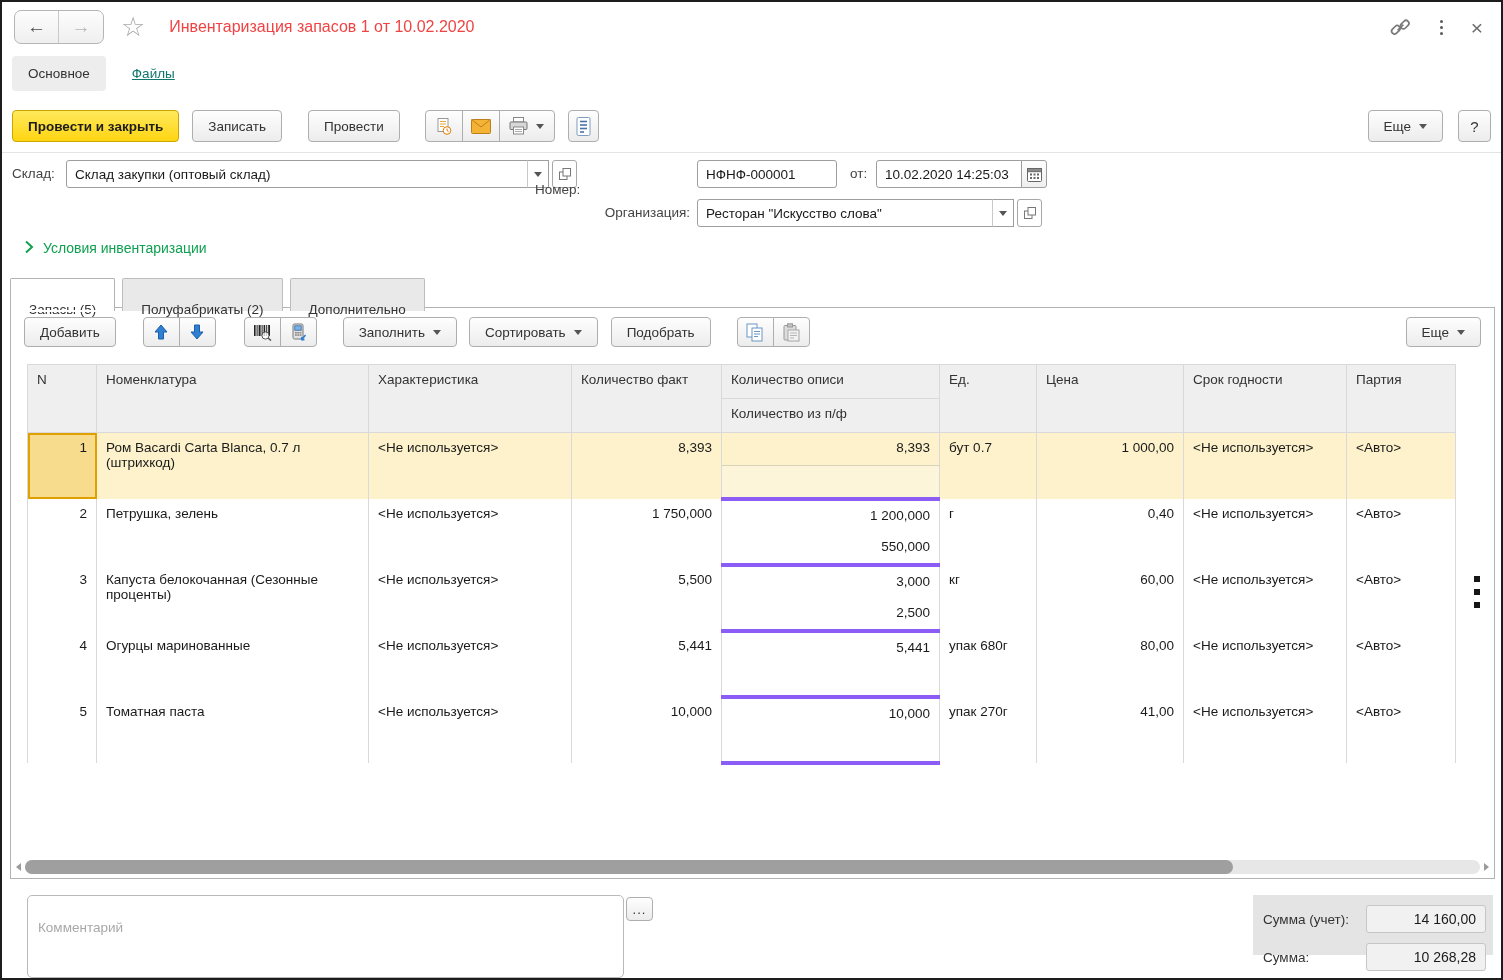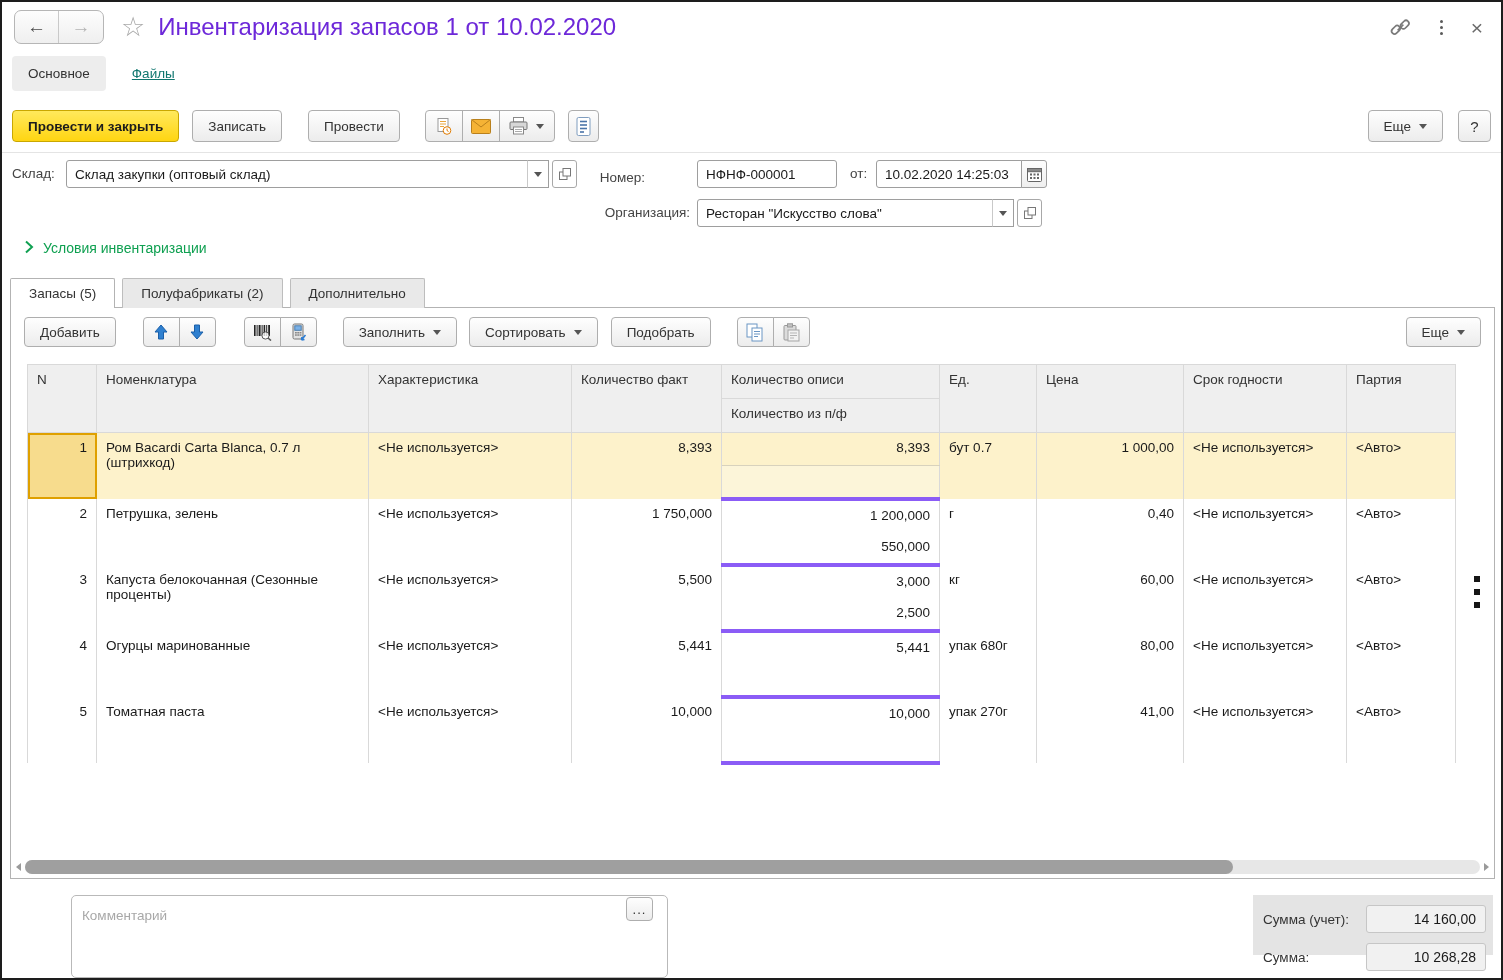--- a/index.html
+++ b/index.html
@@ -14,21 +14,21 @@
     border:2px solid #1d1d1d; background:#fff; overflow:hidden;
   }
 
   
   .titlebar { position:absolute; top:6px; left:12px; right:12px; height:38px; display:flex; align-items:center; }
   .navgroup { display:flex; border:1px solid #b6b6b6; border-radius:7px; overflow:hidden; background:linear-gradient(#fdfdfd,#efefef); }
   .navbtn { width:44px; height:32px; display:flex; align-items:center; justify-content:center; font-size:19px; cursor:default; }
   .navbtn.back { color:#4a4a4a; border-right:1px solid #c9c9c9; }
   .navbtn.fwd { color:#b3b3b3; }
   .star { margin-left:17px; font-size:27px; color:#a9a9a9; line-height:1; }
-  .title { margin-left:13px; font-size:24px; color:#6d28d9; white-space:nowrap; }
+  .title { margin-left:24px; font-size:16px; color:#ef4444; white-space:nowrap; }
   .tb-right { margin-left:auto; display:flex; align-items:center; gap:28px; padding-right:6px; }
   .kebab { display:flex; flex-direction:column; gap:3px; }
   .kebab i { width:3px; height:3px; border-radius:50%; background:#5a5a5a; }
   .closex { font-size:21px; color:#6a6a6a; line-height:1; }
 
   
   .navtabs { position:absolute; top:52px; left:10px; display:flex; align-items:center; height:38px; }
   .navtab-main { background:#ededed; border-radius:4px; padding:10px 16px; font-size:13.5px; color:#333; }
   .navtab-files { margin-left:26px; font-size:13.5px; color:#0f766e; text-decoration:underline; }
 
@@ -67,21 +67,21 @@
   .sqbtn { width:25px; height:28px; margin-left:3px; border:1px solid #a8a8a8; border-radius:3px; background:#fff;
     display:flex; align-items:center; justify-content:center; }
   .calbtn { width:26px; height:28px; margin-left:-1px; border:1px solid #9e9e9e; border-radius:0 3px 3px 0; background:linear-gradient(#fdfdfd,#efefef);
     display:flex; align-items:center; justify-content:center; }
 
   
   .conditions { position:absolute; top:238px; left:22px; display:flex; align-items:flex-start; gap:9px; color:#0fa051; font-size:14px; }
 
   
   .tabstrip { position:absolute; top:276px; left:8px; display:flex; z-index:3; }
-  .tab { height:30px; line-height:29px; padding:0 18px; font-size:13.5px; color:#333; border:1px solid #bdbdbd; border-bottom:none;
+  .tab { height:30px; line-height:29px; padding:16px 18px; font-size:13.5px; color:#333; border:1px solid #bdbdbd; border-bottom:none;
     background:#e9e9e9; margin-left:7px; border-radius:2px 2px 0 0; }
   .tab.active { background:#fff; border-color:#b3b3b3; margin-left:0; position:relative; }
   .tab.active::after { content:""; position:absolute; left:0; right:0; bottom:-1px; height:2px; background:#fff; }
 
   
   .panel { position:absolute; top:305px; left:8px; width:1485px; height:572px; border:1px solid #b3b3b3; background:#fff; }
   .table-toolbar { position:absolute; top:9px; left:13px; right:13px; display:flex; align-items:flex-end; }
   .table-toolbar .btn { height:30px; }
   .table-toolbar .ibtn { height:30px; width:37px; }
   .ml27{margin-left:27px}.ml28{margin-left:28px}.ml12{margin-left:12px}
@@ -109,21 +109,21 @@
   .hscroll { position:absolute; left:5px; right:5px; bottom:3px; height:16px; display:flex; align-items:center; }
   .harrow { width:0; height:0; border-top:4px solid transparent; border-bottom:4px solid transparent; }
   .harrow.left { border-right:5px solid #9a9a9a; margin-right:4px; }
   .harrow.right { border-left:5px solid #9a9a9a; margin-left:4px; }
   .htrack { flex:1; height:14px; background:#e7e7e7; border-radius:8px; position:relative; }
   .hthumb { position:absolute; left:0; top:0; height:14px; width:83%; background:#9f9f9f; border-radius:8px; }
 
   
   .footer { position:absolute; top:893px; left:10px; right:8px; height:84px; }
   .comment { position:absolute; left:15px; top:0; width:597px; height:83px; border:1px solid #b9b9b9; border-radius:5px;
-    padding:12px 10px; font-family:inherit; font-size:13.5px; color:#333; resize:none; outline:none;margin-left:44px; }
+    padding:24px 10px; font-family:inherit; font-size:13.5px; color:#333; resize:none; outline:none; }
   .comment::placeholder { color:#a8a8a8; }
   .dots-btn { position:absolute; left:614px; top:2px; width:27px; height:24px; padding:0; font-size:13px; letter-spacing:1px; }
   .totals { position:absolute; right:0; top:0; width:240px; height:60px; background:#e4e4e4; font-size:13.5px; }
   .trow { position:absolute; left:10px; right:7px; display:flex; align-items:center; justify-content:space-between; }
   .trow.t1 { top:10px; } .trow.t2 { top:48px; }
   .tval { width:120px; height:28px; background:#f1f1f1; border:1px solid #c6c6c6; border-radius:3px;
     text-align:right; line-height:26px; padding:0 9px; font-size:14px; color:#1a1a1a; }
 
   svg { display:block; }
 </style>
@@ -221,21 +221,21 @@
           <span class="caret"></span>
         </div>
       <div class="sqbtn">
         <svg width="14" height="14" viewBox="0 0 14 14">
           <rect x="1.5" y="5" width="7.5" height="7.5" fill="#fff" stroke="#777"></rect>
           <rect x="5" y="1.5" width="7.5" height="7.5" fill="#fff" stroke="#777"></rect>
         </svg>
       </div>
     </div>
 
-    <div class="flabel" style="left:523px; width:110px; top:4px; text-align:right;">Номер:</div>
+    <div class="flabel" style="left:523px; width:110px; top:16px; text-align:left;">Номер:</div>
     <input class="tinput alone" style="position: absolute; left: 685px; top: 0px; width: 140px;" value="НФНФ-000001">
 
     <div class="flabel" style="left:838px; top:0;">от:</div>
     <div class="combo" style="left:864px; top:0;">
       <input style="width: 146px;" value="10.02.2020 14:25:03">
       <div class="calbtn">
         <svg width="15" height="15" viewBox="0 0 15 15">
           <rect x="0.5" y="1.5" width="14" height="13" rx="1" fill="#fff" stroke="#666"></rect>
           <rect x="0.5" y="1.5" width="14" height="3.2" fill="#8a8a8a" stroke="#666"></rect>
           <g fill="#666">

